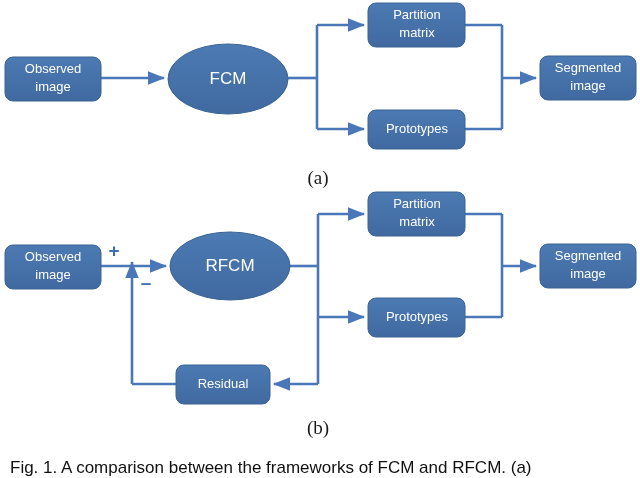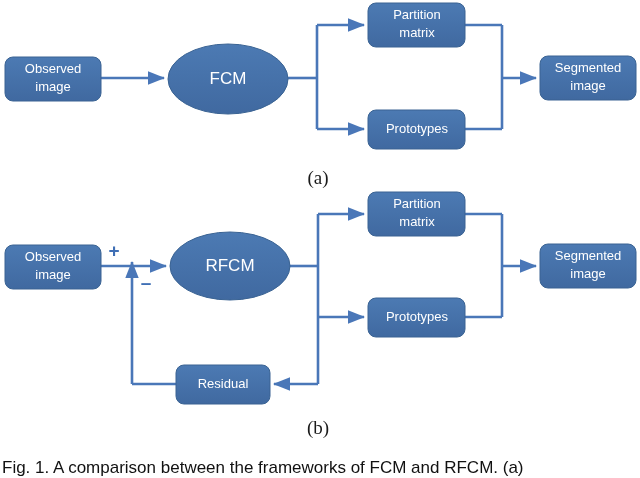--- a/index.html
+++ b/index.html
@@ -48,21 +48,21 @@
     position: absolute;
     left: 0;
     bottom: 0;
     width: 532px;
     font-family: "Liberation Sans", sans-serif;
     font-size: 17px;
     color: #111111;
     text-align: left;
     white-space: nowrap;
     line-height: 20px;
-    padding-left: 2px;
+    padding-left: 10px;
     box-sizing: border-box;
   }
   .sign-glyph {
     font-family: "Liberation Sans", sans-serif;
     font-size: 19px;
     font-weight: bold;
     fill: #3f6fb5;
     text-anchor: middle;
     dominant-baseline: middle;
   }

